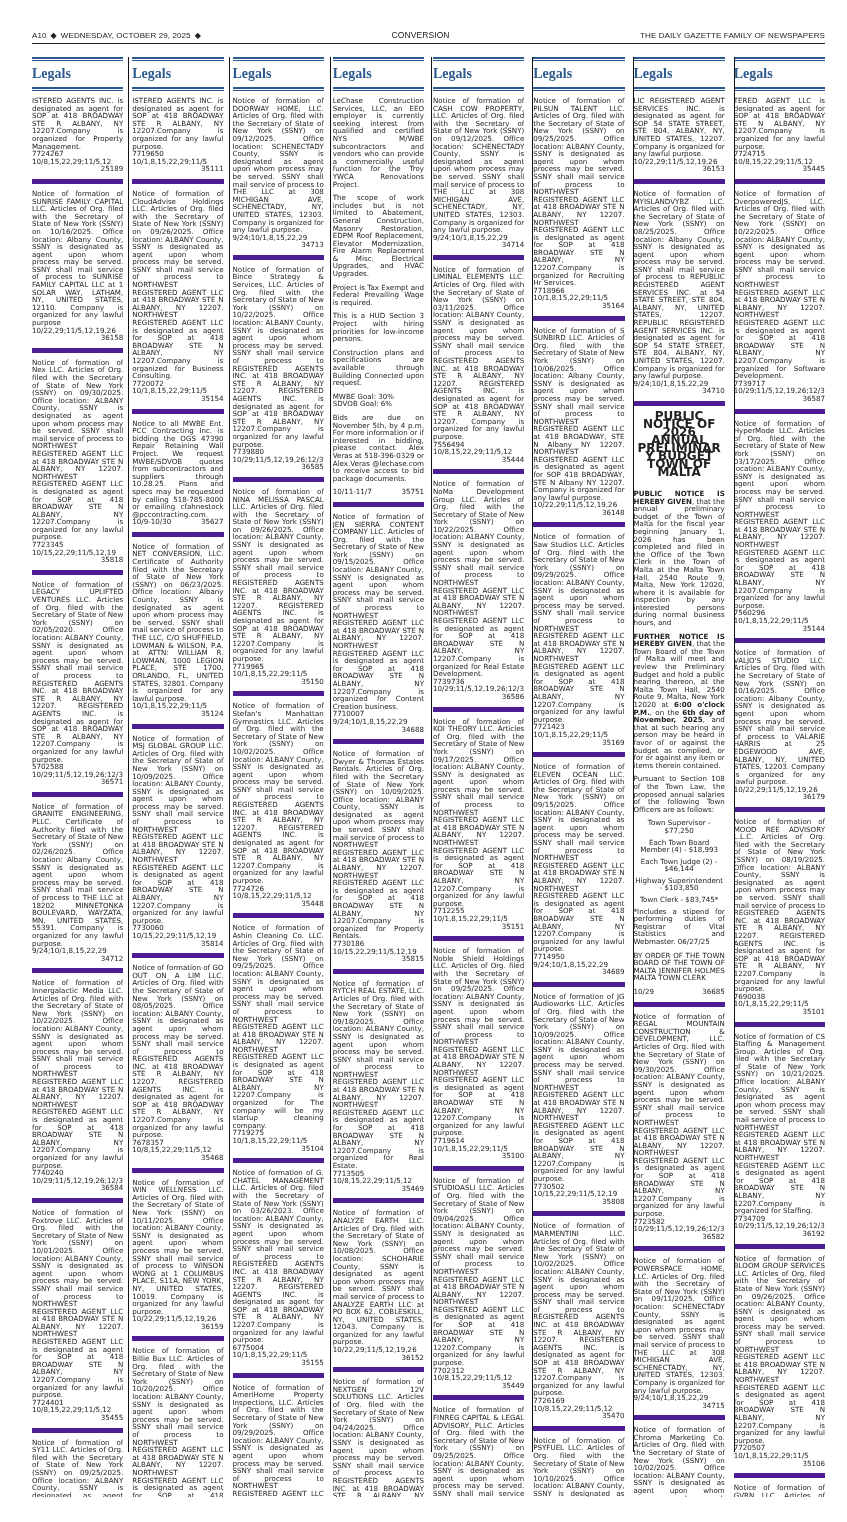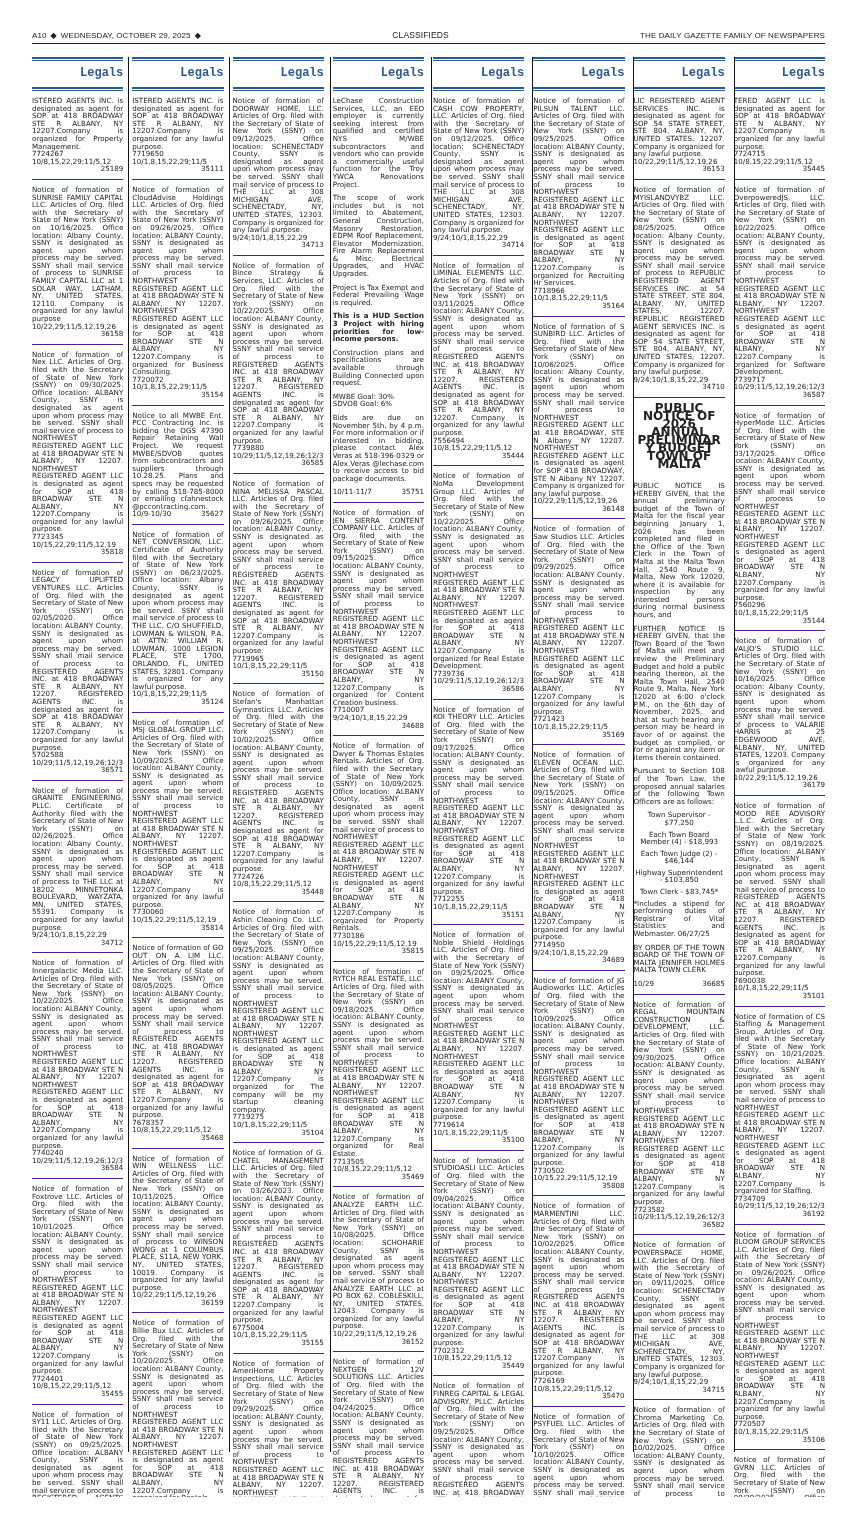--- a/index.html
+++ b/index.html
@@ -10,40 +10,40 @@
   .cols{position:absolute;left:32px;top:57px;width:793px;height:1440px;display:flex;}
   .col{width:92px;margin-right:9px;position:relative;height:100%;overflow:hidden;}
   .col:last-child{margin-right:0;}
   .col + .col::before{content:"";position:absolute;}
   .sep{position:absolute;top:57px;width:1px;background:#111;height:1395px;}
   .hdr{height:40px;position:relative;}
   .hdr .bar1{position:absolute;left:0;right:0;top:0;height:2px;background:#2d5a8e;}
   .hdr .bar2{position:absolute;left:0;right:0;top:3px;height:1px;background:#2d5a8e;}
   .hdr .bar3{position:absolute;left:0;right:0;top:30px;height:2px;background:#2d5a8e;}
   .hdr .bar4{position:absolute;left:0;right:0;top:33px;height:1px;background:#2d5a8e;}
-  .hdr .title{position:absolute;left:0;right:0;top:9px;text-align:right;color:#2d5a8e;font-weight:bold;font-size:12px;font-family:Liberation Mono, monospace;}
-  .notice{font-size:7.1px;line-height:7.6px;text-align:justify;padding-bottom:6px;margin-bottom:6px;border-bottom:1px solid #4c1d95;word-wrap:break-word;hyphens:auto;}
+  .hdr .title{position:absolute;left:0;right:0;top:9px;text-align:left;color:#2d5a8e;font-weight:bold;font-size:14px;font-family:Liberation Serif, serif;}
+  .notice{font-size:7.1px;line-height:7.6px;text-align:justify;padding-bottom:6px;margin-bottom:6px;border-bottom:5px solid #4c1d95;word-wrap:break-word;hyphens:auto;}
   .notice p{margin:0 0 6px 0;}
   .notice .ref{display:block;}
   .notice .num{display:block;text-align:right;}
   .notice.center-head .head{text-align:center;font-weight:bold;font-size:12px;line-height:8px;margin-bottom:14px;}
-  .notice b{font-weight:normal;}
+  .notice b{font-weight:bold;}
   .salary{text-align:center;margin:4px 0;}
 </style>
 </head>
 <body>
 
 <div class="masthead">
   <div class="left">
     <span>A10</span>
     <span>◆</span>
     <span>WEDNESDAY, OCTOBER 29, 2025</span>
     <span>◆</span>
   </div>
-  <div class="center">CLASSIFIEDS</div>
+  <div class="center">CONVERSION</div>
   <div class="right">THE DAILY GAZETTE FAMILY OF NEWSPAPERS</div>
 </div>
 
 <div class="cols" id="cols">
     <div class="col">
       <div class="hdr">
         <div class="bar1"></div>
         <div class="bar2"></div>
         <div class="bar3"></div>
         <div class="bar4"></div>
@@ -99,21 +99,21 @@
         <div class="bar1"></div>
         <div class="bar2"></div>
         <div class="bar3"></div>
         <div class="bar4"></div>
         <div class="title">Legals</div>
       </div>
       <div class="notice">
         <p style="white-space: pre-line;">LeChase Construction Services, LLC, an EEO employer is currently seeking interest from qualified and certified NYS M/WBE subcontractors and vendors who can provide a commercially useful function for the Troy YWCA Renovations Project.</p>
         <p style="white-space: pre-line;">The scope of work includes but is not limited to Abatement, General Construction, Masonry Restoration, EDPM Roof Replacement, Elevator Modernization, Fire Alarm Replacement &amp; Misc. Electrical Upgrades, and HVAC Upgrades.</p>
         <p style="white-space: pre-line;">Project is Tax Exempt and Federal Prevailing Wage is required.</p>
-        <p style="white-space: pre-line; font-weight: bold;">This is a HUD Section 3 Project with hiring priorities for low-income persons.</p>
+        <p style="white-space: pre-line;">This is a HUD Section 3 Project with hiring priorities for low-income persons.</p>
         <p style="white-space: pre-line;">Construction plans and specifications are available through Building Connected upon request.</p>
         <p style="white-space: pre-line;">MWBE Goal: 30%
 SDVOB Goal: 6%</p>
         <p style="white-space: pre-line;">Bids are due on November 5th, by 4 p.m. For more information or if interested in bidding, please contact Alex Veras at 518-396-0329 or Alex.Veras @lechase.com to receive access to bid package documents.</p>
         <div style="display: flex; justify-content: space-between;">
           <span>10/11-11/7</span>
           <span>35751</span>
         </div>
       </div>
       <div class="notice"><span>Notice of formation of JEN SIERRA CONTENT COMPANY LLC. Articles of Org. filed with the Secretary of State of New York (SSNY) on 09/15/2025. Office location: ALBANY County, SSNY is designated as agent upon whom process may be served. SSNY shall mail service of process to NORTHWEST REGISTERED AGENT LLC at 418 BROADWAY STE N ALBANY, NY 12207. NORTHWEST REGISTERED AGENT LLC is designated as agent for SOP at 418 BROADWAY STE N ALBANY, NY 12207.Company is organized for Content Creation business.</span><span class="ref">7710007</span><span class="ref">9/24;10/1,8,15,22,29</span><span class="num">34688</span></div>

